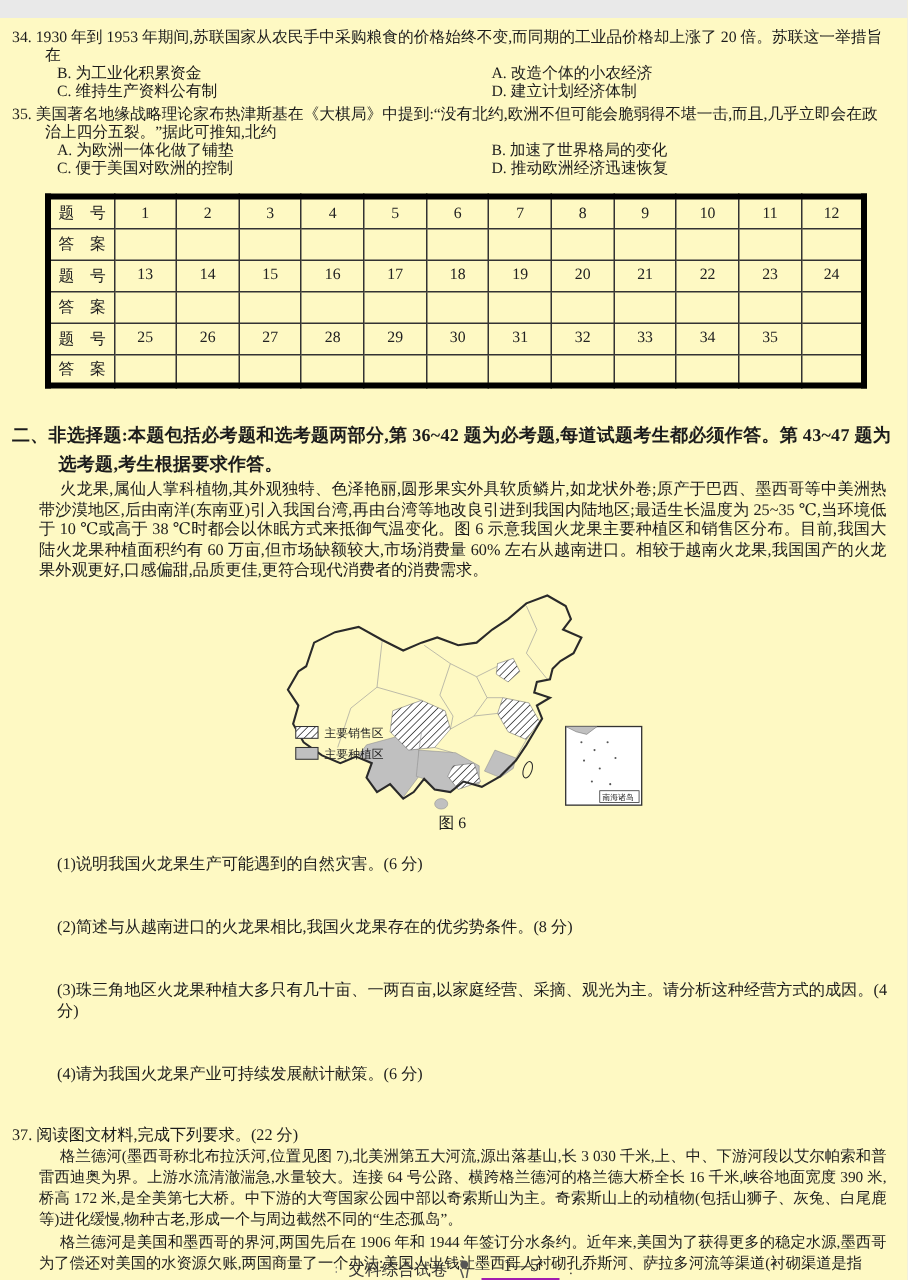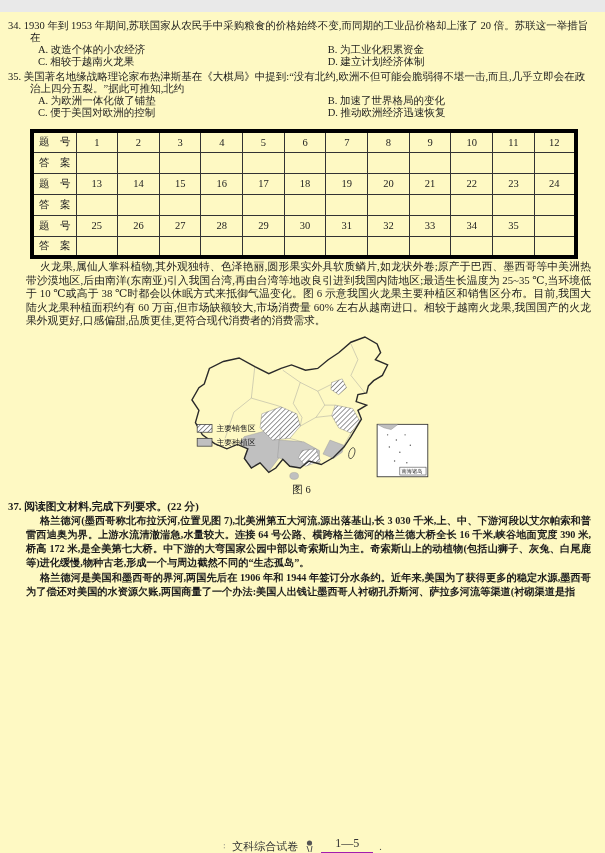--- a/index.html
+++ b/index.html
@@ -41,44 +41,44 @@
   }
   .essay-para.small { font-size:10.2px; line-height:14px; }
   
   .figure { margin-top:2px; text-align:center; }
   .figure svg { display:block; margin:0 auto; }
   .fig-caption { font-size:10.5px; line-height:13px; margin-top:1px; text-align:center; }
   
   .subq { font-size:10.8px; line-height:14px; padding-left:30px; margin-bottom:28px; }
   .subq-list { margin-top:13px; }
   
-  #q37 { margin-top:0;font-weight:bold; }
+  #q37 { margin-top:0; }
   
   .footer {
     position:absolute; left:0; bottom:8px; width:100%;
     display:flex; justify-content:center; align-items:center; gap:6px;
     font-size:11px; color:#333;
   }
   .footer .marks { font-size:8px; color:#777; letter-spacing:1px; }
   .footer .pageno {
     font-size:12px; padding:0 14px 1px 14px; border-bottom:5px solid #a21caf;
   }
   .footer .enddot { font-size:10px; color:#444; }
 </style>
 </head>
 <body>
 
 <div class="page">
 
   <div class="mcq" id="q34">
     <div class="stem"><span class="qnum">34.</span> <span>1930 年到 1953 年期间,苏联国家从农民手中采购粮食的价格始终不变,而同期的工业品价格却上涨了 20 倍。苏联这一举措旨在</span></div>
     <div class="opt-grid">
+      <div class="opt"><span>B.</span> <span>为工业化积累资金</span></div>
       <div class="opt"><span>A.</span> <span>改造个体的小农经济</span></div>
-      <div class="opt"><span>B.</span> <span>为工业化积累资金</span></div>
-      <div class="opt"><span>C.</span> <span>相较于越南火龙果</span></div>
+      <div class="opt"><span>C.</span> <span>维持生产资料公有制</span></div>
       <div class="opt"><span>D.</span> <span>建立计划经济体制</span></div>
     </div>
   </div>
 
   <div class="mcq" id="q35">
     <div class="stem"><span class="qnum">35.</span> <span>美国著名地缘战略理论家布热津斯基在《大棋局》中提到:“没有北约,欧洲不但可能会脆弱得不堪一击,而且,几乎立即会在政治上四分五裂。”据此可推知,北约</span></div>
     <div class="opt-grid">
       <div class="opt"><span>A.</span> <span>为欧洲一体化做了铺垫</span></div>
       <div class="opt"><span>B.</span> <span>加速了世界格局的变化</span></div>
       <div class="opt"><span>C.</span> <span>便于美国对欧洲的控制</span></div>
@@ -189,20 +189,21 @@
           <td></td>
           <td></td>
           <td></td>
           <td></td>
           <td></td>
           <td></td>
         </tr>
       </tbody>
     </table>
 
+  <div class="sec-head">二、非选择题:本题包括必考题和选考题两部分,第 36~42 题为必考题,每道试题考生都必须作答。第 43~47 题为选考题,考生根据要求作答。</div>
 
   <div id="q36">
     <div class="essay-para">火龙果,属仙人掌科植物,其外观独特、色泽艳丽,圆形果实外具软质鳞片,如龙状外卷;原产于巴西、墨西哥等中美洲热带沙漠地区,后由南洋(东南亚)引入我国台湾,再由台湾等地改良引进到我国内陆地区;最适生长温度为 25~35 ℃,当环境低于 10 ℃或高于 38 ℃时都会以休眠方式来抵御气温变化。图 6 示意我国火龙果主要种植区和销售区分布。目前,我国大陆火龙果种植面积约有 60 万亩,但市场缺额较大,市场消费量 60% 左右从越南进口。相较于越南火龙果,我国国产的火龙果外观更好,口感偏甜,品质更佳,更符合现代消费者的消费需求。</div>
 
     <div class="figure">
       <svg width="320" height="152" viewBox="0 0 300 174">
         <defs>
           <pattern id="hatch" width="4" height="4" patternUnits="userSpaceOnUse" patternTransform="rotate(45)">
             <rect width="4" height="4" fill="#ffffff"></rect>
             <line x1="0" y1="0" x2="0" y2="4" stroke="#444444" stroke-width="1.3"></line>
@@ -258,20 +259,26 @@
           <circle cx="274" cy="132" r="0.8" fill="#555"></circle>
           <circle cx="256" cy="150" r="0.8" fill="#555"></circle>
           <circle cx="270" cy="152" r="0.8" fill="#555"></circle>
           <rect x="262" y="157" width="30" height="9" fill="#ffffff" stroke="#333" stroke-width="0.6"></rect>
           <text x="264" y="164" font-size="6" fill="#222" font-family="Liberation Serif, serif">南海诸岛</text>
         </g>
       </svg>
       <div class="fig-caption">图 6</div>
     </div>
 
+    <div class="subq-list">
+      <div class="subq">(1)说明我国火龙果生产可能遇到的自然灾害。(6 分)</div>
+      <div class="subq">(2)简述与从越南进口的火龙果相比,我国火龙果存在的优劣势条件。(8 分)</div>
+      <div class="subq">(3)珠三角地区火龙果种植大多只有几十亩、一两百亩,以家庭经营、采摘、观光为主。请分析这种经营方式的成因。(4 分)</div>
+      <div class="subq">(4)请为我国火龙果产业可持续发展献计献策。(6 分)</div>
+    </div>
   </div>
 
   <div id="q37">
     <div class="essay-intro"><span>37.</span> <span>阅读图文材料,完成下列要求。(22 分)</span></div>
     <div class="essay-para small">格兰德河(墨西哥称北布拉沃河,位置见图 7),北美洲第五大河流,源出落基山,长 3 030 千米,上、中、下游河段以艾尔帕索和普雷西迪奥为界。上游水流清澈湍急,水量较大。连接 64 号公路、横跨格兰德河的格兰德大桥全长 16 千米,峡谷地面宽度 390 米,桥高 172 米,是全美第七大桥。中下游的大弯国家公园中部以奇索斯山为主。奇索斯山上的动植物(包括山狮子、灰兔、白尾鹿等)进化缓慢,物种古老,形成一个与周边截然不同的“生态孤岛”。</div>
     <div class="essay-para small">格兰德河是美国和墨西哥的界河,两国先后在 1906 年和 1944 年签订分水条约。近年来,美国为了获得更多的稳定水源,墨西哥为了偿还对美国的水资源欠账,两国商量了一个办法:美国人出钱让墨西哥人衬砌孔乔斯河、萨拉多河流等渠道(衬砌渠道是指</div>
   </div>
 
   <div class="footer">
     <span class="marks">∶</span>

